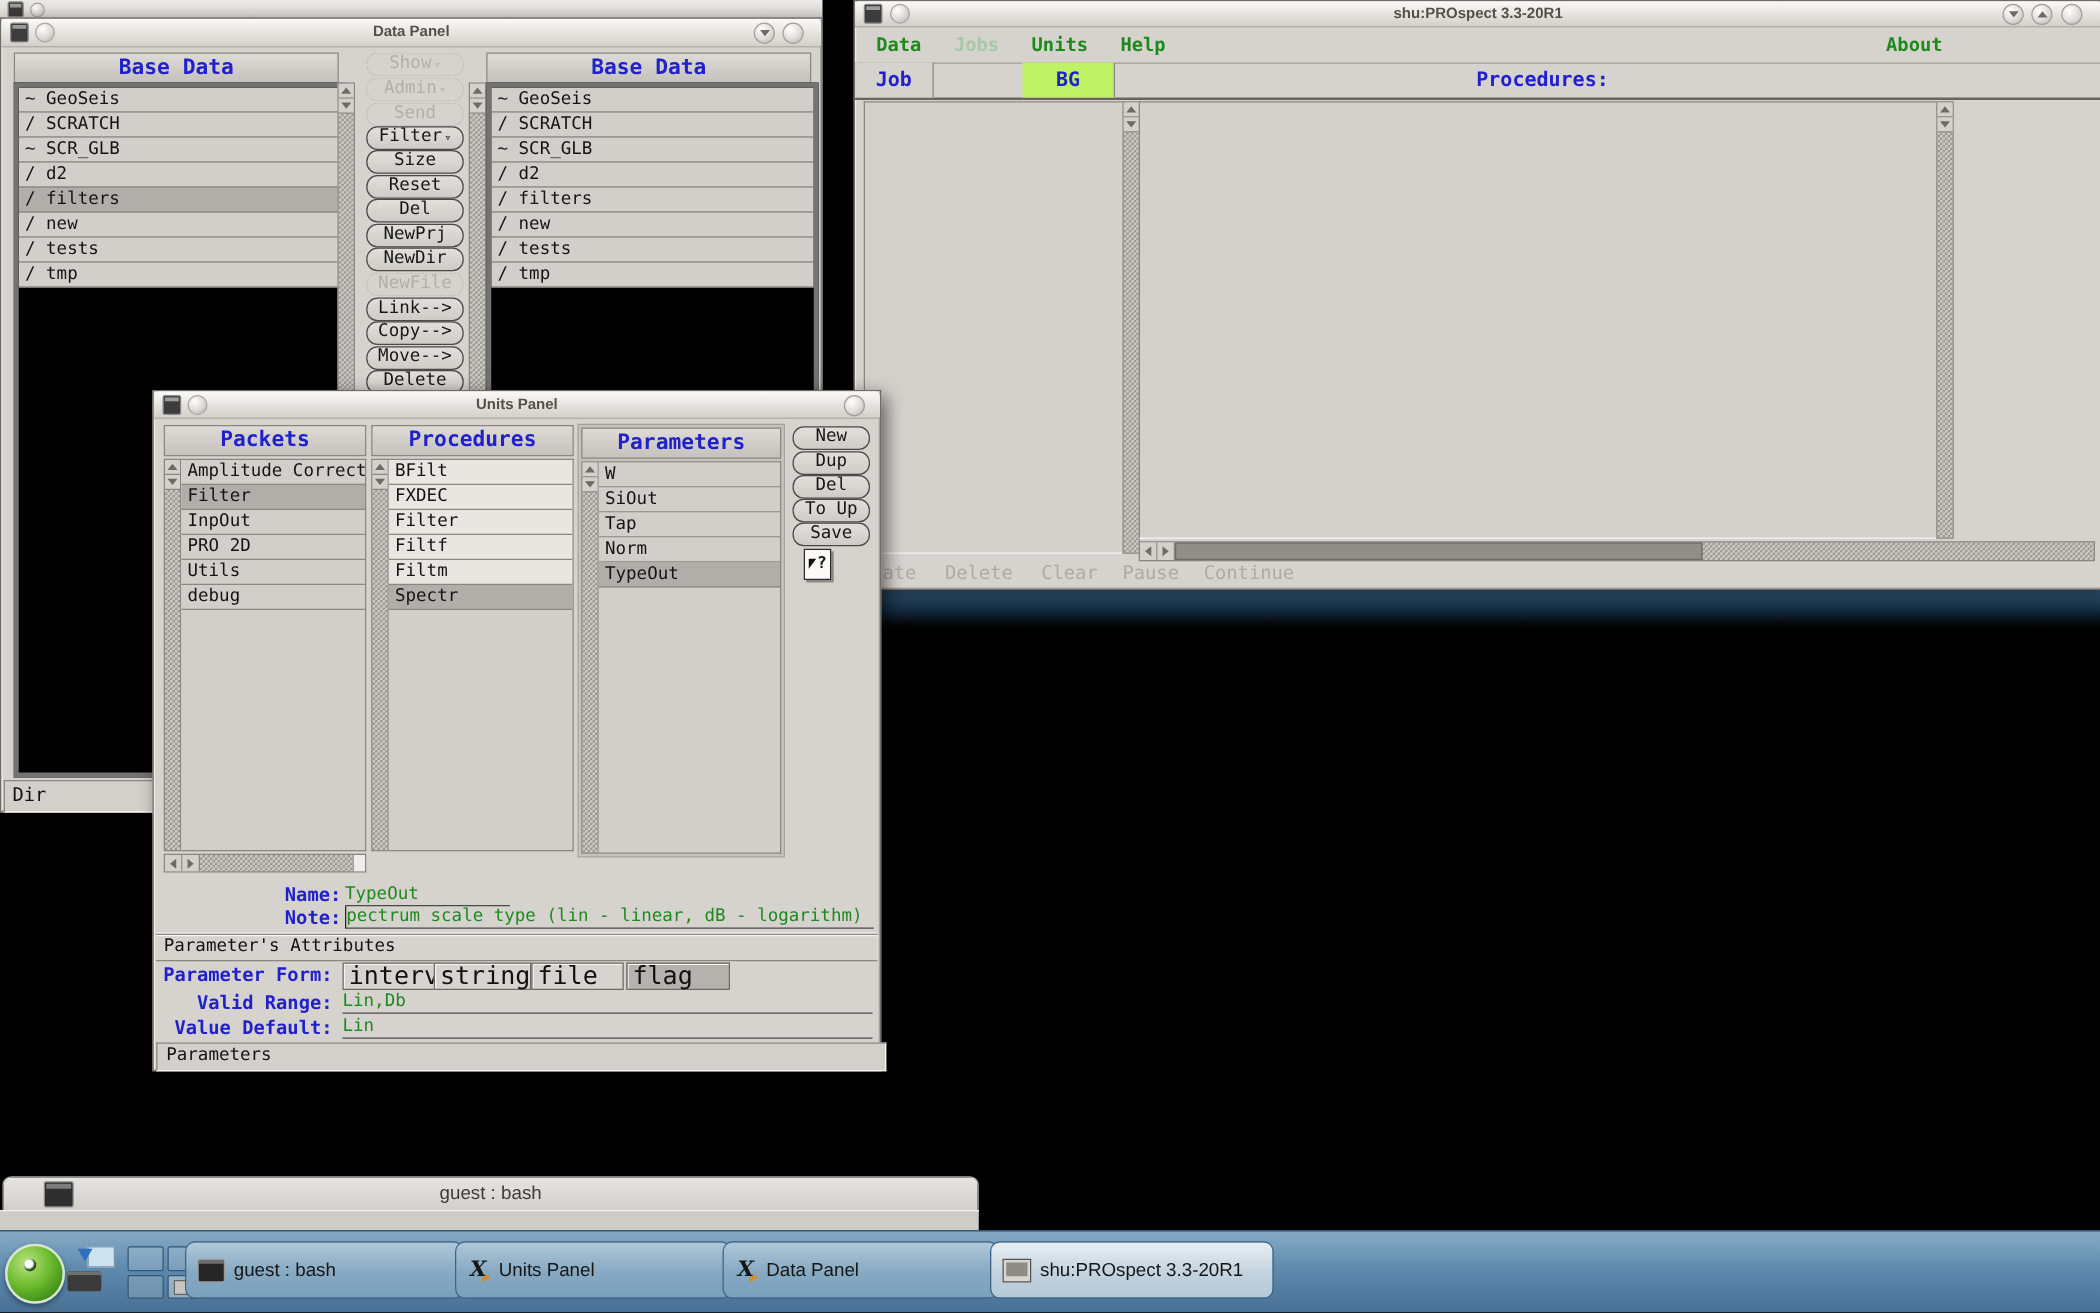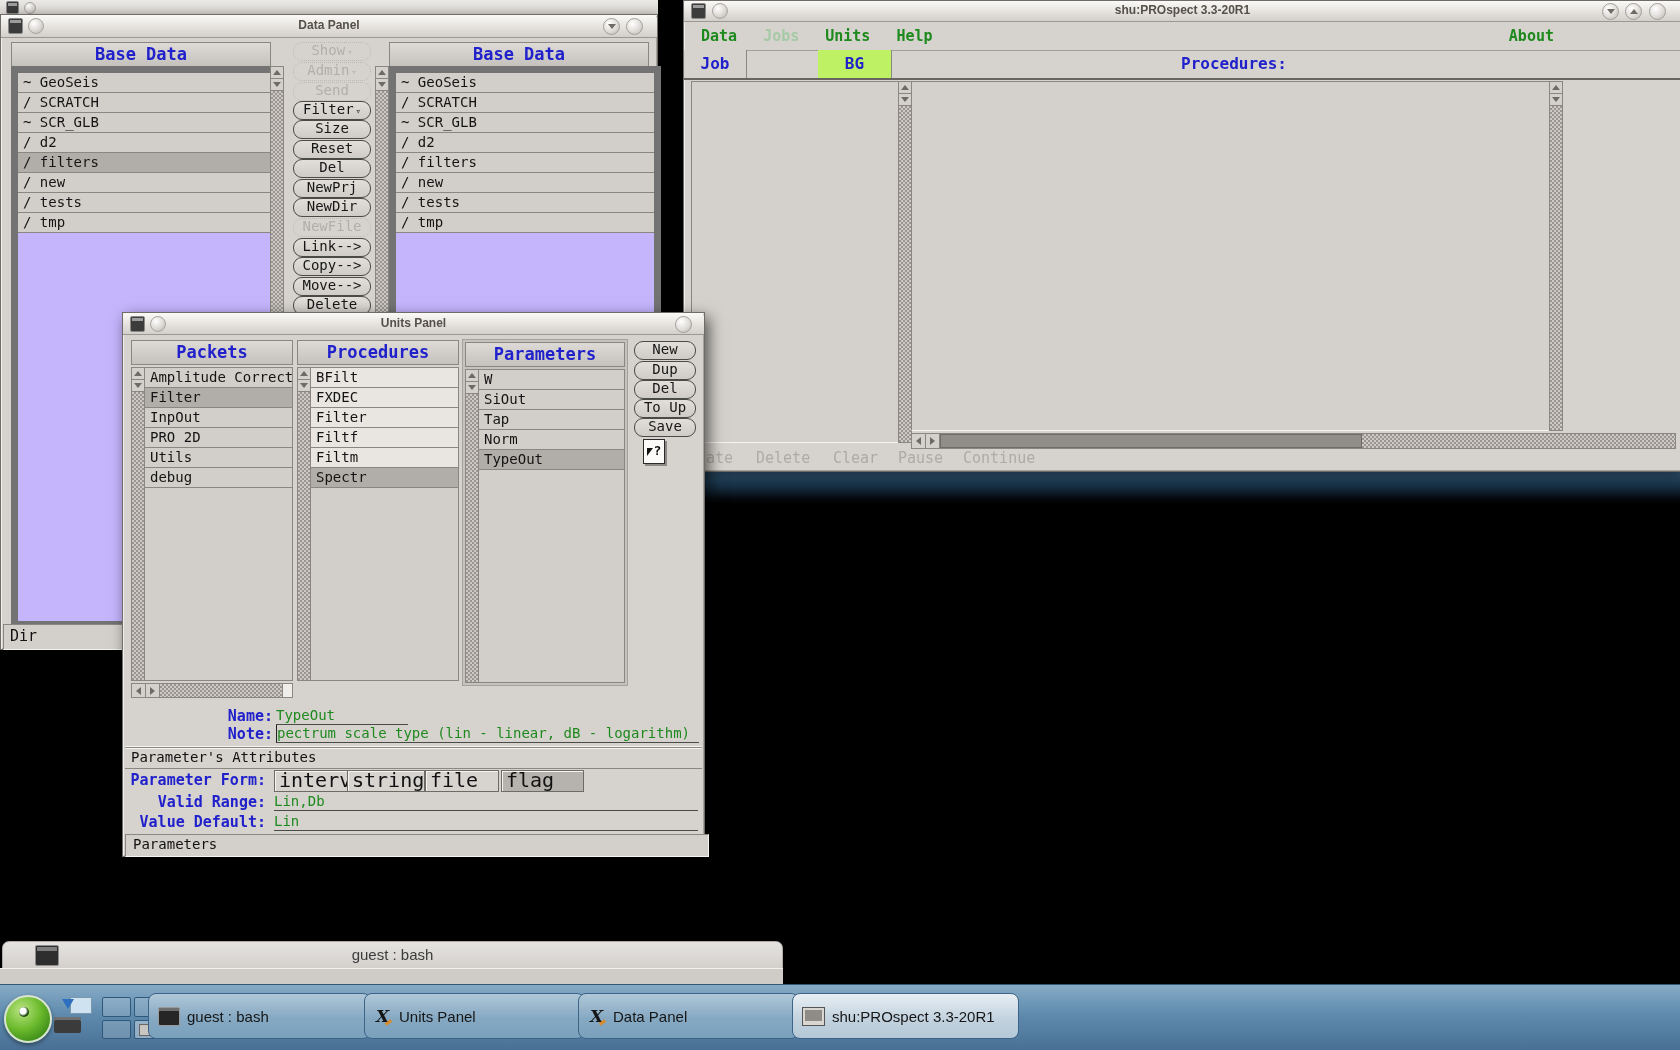--- a/index.html
+++ b/index.html
@@ -26,21 +26,21 @@
   .tri.left{border-top:4px solid transparent;border-bottom:4px solid transparent;border-right:5px solid #6e6a66;}
   .tri.right{border-top:4px solid transparent;border-bottom:4px solid transparent;border-left:5px solid #6e6a66;}
   .tb-btn .tri{margin-top:5px;}
   .xglyph{position:relative;width:100%;height:100%;}
   .xglyph::before,.xglyph::after{content:"";position:absolute;left:3px;right:3px;top:6px;height:2px;background:#6e6a66;}
   .xglyph::before{transform:rotate(45deg);}  .xglyph::after{transform:rotate(-45deg);}
 
   .list-head{position:absolute;height:23px;background:linear-gradient(#dedbd7,#c5c2bd);
              border:1px solid #8a8682;text-align:center;color:#2121cc;
              font-weight:bold;font-size:17px;line-height:22px;}
-  .listbox{position:absolute;background:#c4b5fd;border:7px solid #737373;overflow:hidden;}
+  .listbox{position:absolute;background:#000000;border:4px solid #737373;overflow:hidden;}
   .lrow{height:19px;line-height:18px;border-bottom:1px solid #8a8682;padding-left:5px;
         font-size:14px;color:#141414;background:#d2cfca;white-space:pre;overflow:hidden;}
   .lrow.sel{background:#b1ada8;}
   .lite .lrow{background:#e9e6e2;}
   .lite .lrow.sel{background:#b1ada8;}
 
   .stip{background-color:#cdcac5;background-image:
         linear-gradient(45deg,#9a968f 25%,transparent 25%,transparent 75%,#9a968f 75%),
         linear-gradient(45deg,#9a968f 25%,transparent 25%,transparent 75%,#9a968f 75%);
         background-size:4px 4px;background-position:0 0,2px 2px;}

